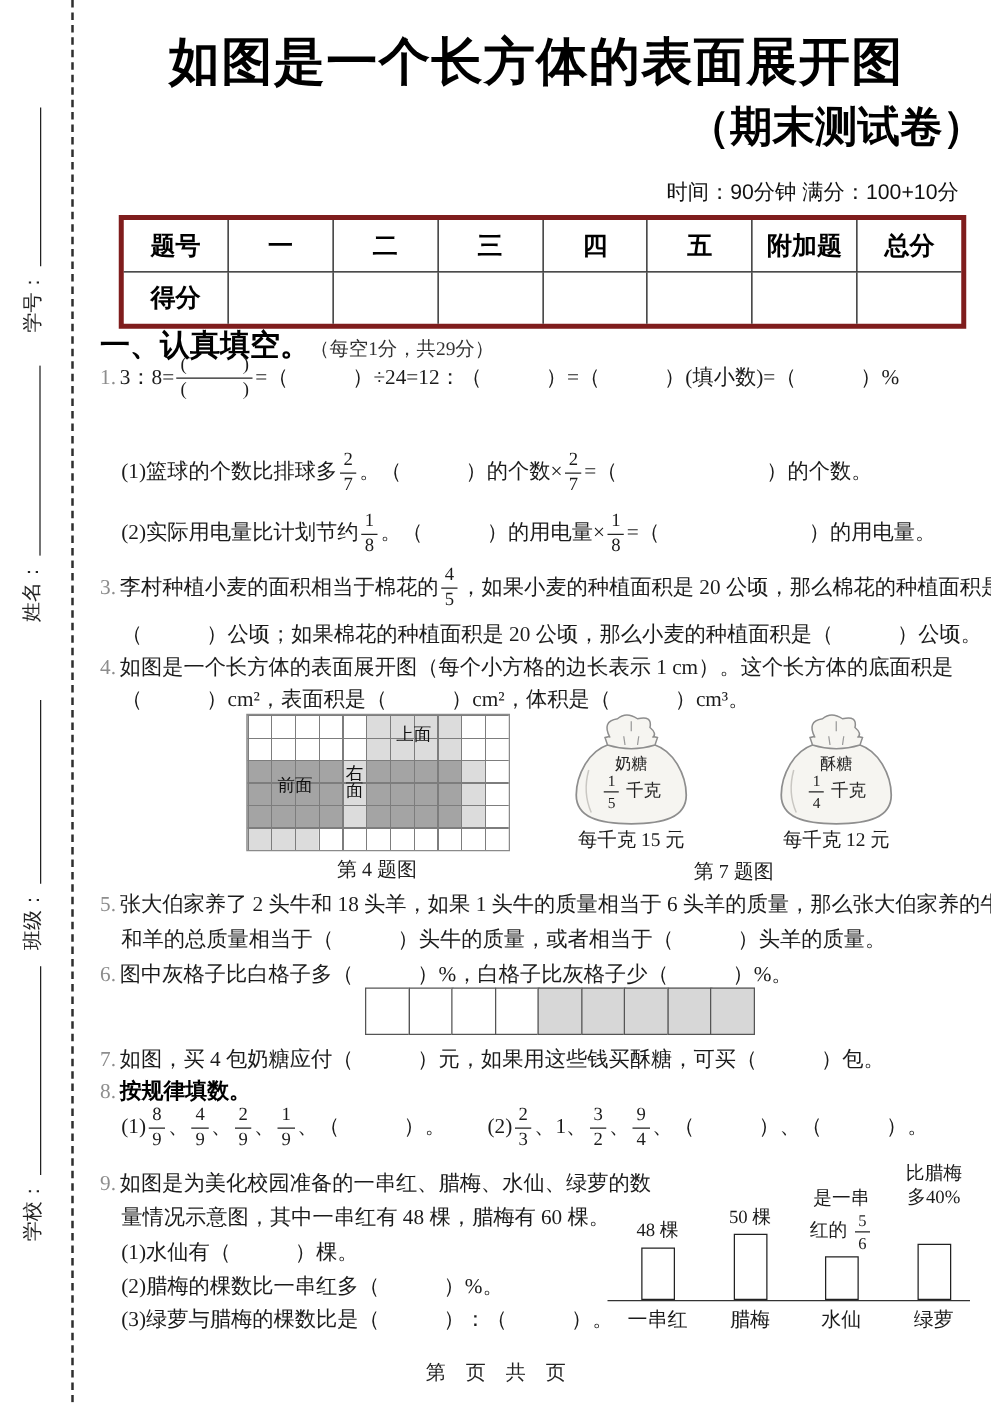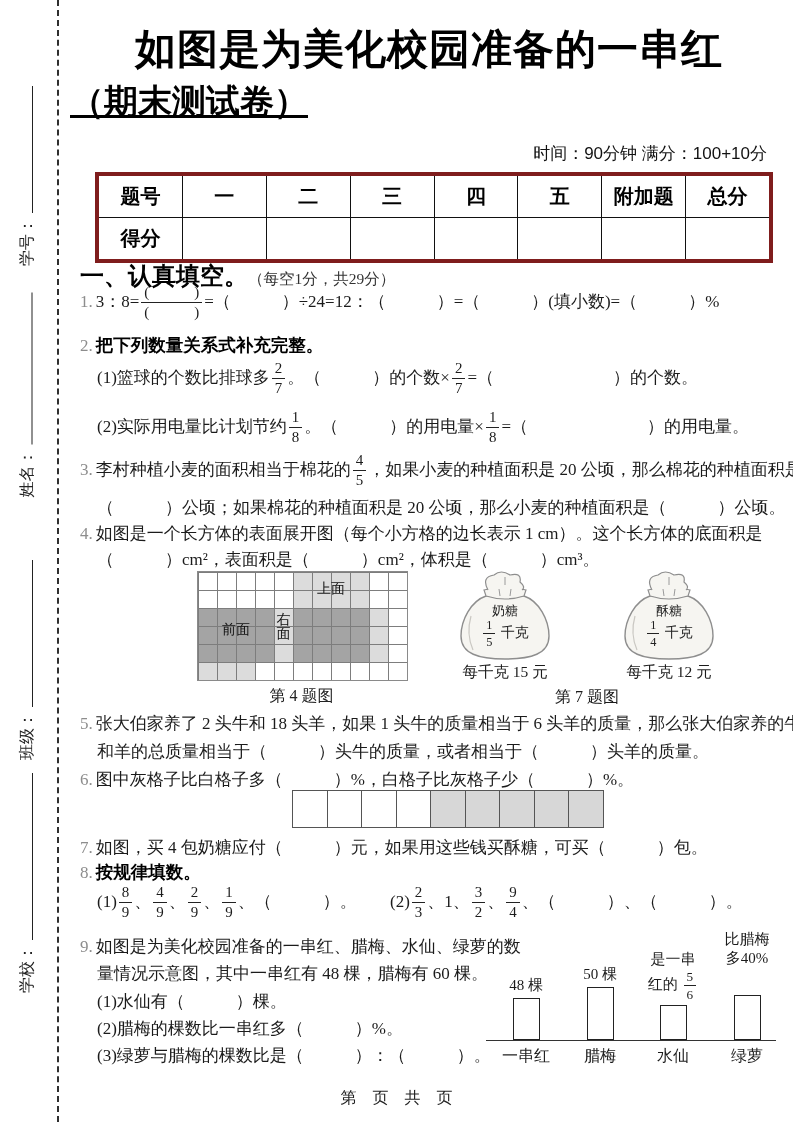--- a/index.html
+++ b/index.html
@@ -8,22 +8,22 @@
 
   
   .dash-line{position:absolute;left:57px;top:0;height:1122px;border-left:2.5px dashed #2e2e2e;}
   .side-field{position:absolute;height:24px;transform:rotate(-90deg);display:flex;align-items:flex-start;gap:5px;}
   .side-field .s-label{font-size:16px;color:#222;white-space:nowrap;line-height:20px;}
   .side-field .s-line{flex:1;height:15px;border-bottom:1.6px solid #222;}
 
   
   .title{position:absolute;left:70px;right:5px;top:22px;text-align:center;
          font-family:"Liberation Sans","DejaVu Sans",sans-serif;font-weight:900;font-size:41px;letter-spacing:1px;color:#000;}
-  .subtitle{position:absolute;left:70px;right:5px;top:79px;text-align:left;
-         font-family:"Liberation Sans","DejaVu Sans",sans-serif;font-weight:900;font-size:34px;color:#000;text-decoration:underline;}
+  .subtitle{position:absolute;left:70px;right:5px;top:79px;text-align:right;
+         font-family:"Liberation Sans","DejaVu Sans",sans-serif;font-weight:900;font-size:34px;color:#000;}
   .info{position:absolute;right:26px;top:142px;font-family:"Liberation Sans","DejaVu Sans",sans-serif;
         font-size:17px;color:#111;margin-left:28px;}
 
   
   .score-table{position:absolute;left:95px;top:172px;width:670px;border:4px solid #7f1d1d;}
   .st-row{display:flex;height:41px;}
   .st-row + .st-row{border-top:1.5px solid #111;}
   .st-cell{flex:1;display:flex;align-items:center;justify-content:center;
            font-family:"Liberation Sans","DejaVu Sans",sans-serif;font-weight:700;font-size:20px;color:#000;}
   .st-cell + .st-cell{border-left:1.5px solid #111;}
@@ -90,21 +90,21 @@
   </div>
   <div class="side-field" style="left:-71px;top:648px;width:200px;">
     <span class="s-label">班级：</span>
     <span class="s-line"></span>
   </div>
   <div class="side-field" style="left:-81px;top:871px;width:220px;">
     <span class="s-label">学校：</span>
     <span class="s-line"></span>
   </div>
 
-  <div class="title">如图是为美化校园准备的一串红</div>
+  <div class="title">如图是一个长方体的表面展开图</div>
   <div class="subtitle">（期末测试卷）</div>
   <div class="info">时间：90分钟 满分：100+10分</div>
 
   <div class="score-table">
     <div class="st-row">
         <div class="st-cell">题号</div>
         <div class="st-cell">一</div>
         <div class="st-cell">二</div>
         <div class="st-cell">三</div>
         <div class="st-cell">四</div>
@@ -125,23 +125,20 @@
   </div>
 
   <div class="tline" style="left:80px;top:260px;">
     <span class="sec-head">一、认真填空。</span><span class="sec-note">（每空1分，共29分）</span>
   </div>
 
   <div class="tline" style="left:80px;top:284px;">
     <span class="qnum">1.</span><span>3：8=<span class="frac"><span class="fnum">(　　　)</span><span class="fden">(　　　)</span></span>=（　　　）÷24=12：（　　　）=（　　　）(填小数)=（　　　）%</span>
   </div>
 
-  <div class="tline" style="left:80px;top:333px;">
-    <span class="qnum">2.</span><span class="hsans">把下列数量关系式补充完整。</span>
-  </div>
   <div class="tline" style="left:97px;top:360px;">(1)篮球的个数比排球多<span class="frac"><span class="fnum">2</span><span class="fden">7</span></span>。（　　　）的个数×<span class="frac"><span class="fnum">2</span><span class="fden">7</span></span>=（　　　　　　　）的个数。</div>
   <div class="tline" style="left:97px;top:409px;">(2)实际用电量比计划节约<span class="frac"><span class="fnum">1</span><span class="fden">8</span></span>。（　　　）的用电量×<span class="frac"><span class="fnum">1</span><span class="fden">8</span></span>=（　　　　　　　）的用电量。</div>
 
   <div class="tline" style="left:80px;top:452px;">
     <span class="qnum">3.</span><span>李村种植小麦的面积相当于棉花的<span class="frac"><span class="fnum">4</span><span class="fden">5</span></span>，如果小麦的种植面积是 20 公顷，那么棉花的种植面积是</span>
   </div>
   <div class="tline" style="left:97px;top:496px;">（　　　）公顷；如果棉花的种植面积是 20 公顷，那么小麦的种植面积是（　　　）公顷。</div>
 
   <div class="tline" style="left:80px;top:522px;">
     <span class="qnum">4.</span><span>如图是一个长方体的表面展开图（每个小方格的边长表示 1 cm）。这个长方体的底面积是</span>

